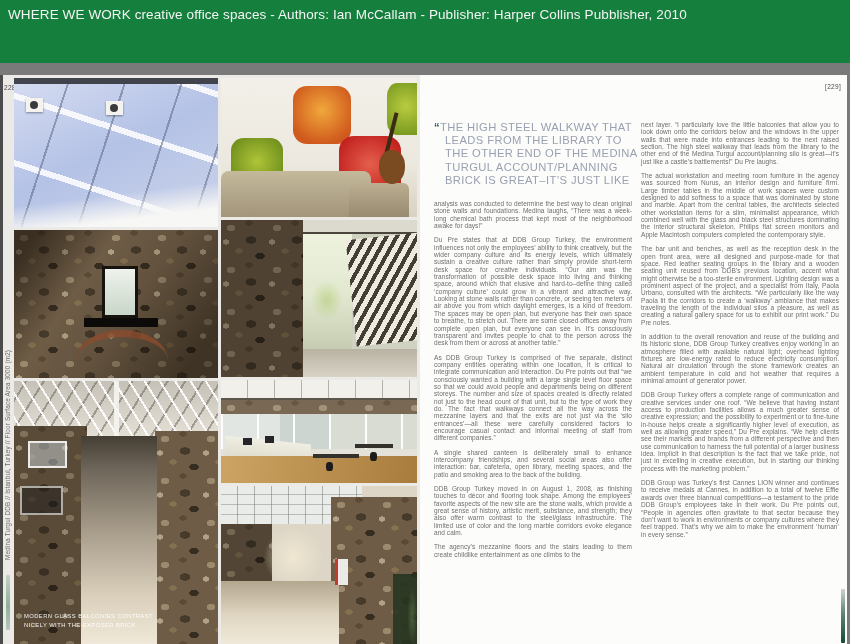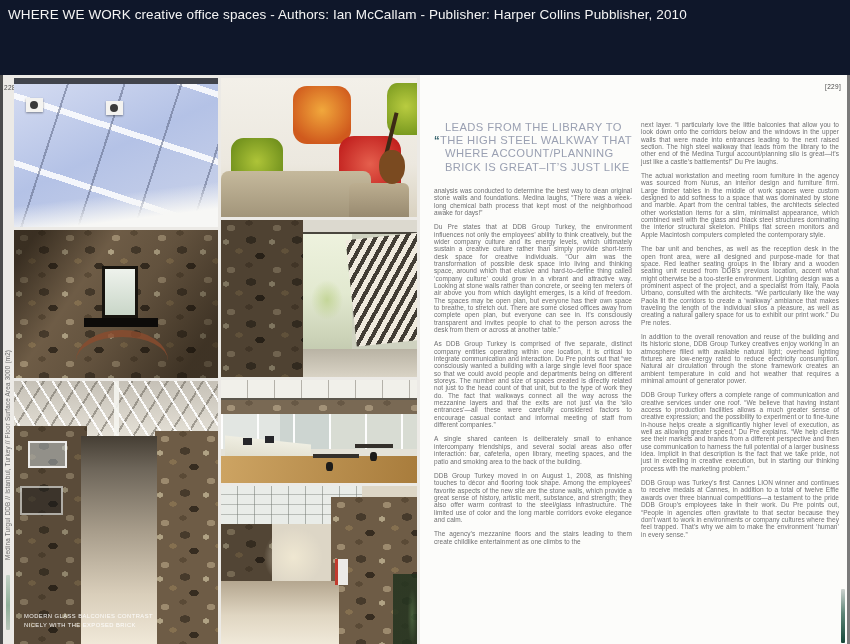--- a/index.html
+++ b/index.html
@@ -1,20 +1,20 @@
 <!DOCTYPE html>
 <html><head>
 <meta charset="utf-8">
 <style>
   * { margin:0; padding:0; box-sizing:border-box; }
   html,body { width:850px; height:644px; overflow:hidden; }
   body { font-family:"Liberation Sans", sans-serif; -webkit-text-size-adjust:none; }
   .stage { position:relative; width:850px; height:644px; background:#7a7a7a; overflow:hidden; }
 
-  .header-bar { position:absolute; left:0; top:0; width:850px; height:75px; background:#0f172a; }
+  .header-bar { position:absolute; left:0; top:0; width:850px; height:63px; background:#15803d; }
   .header-title { position:absolute; left:8px; top:7px; color:#f4f4f4; font-size:13.5px; letter-spacing:0.1px; }
 
   
   .left-page { position:absolute; left:3px; top:75px; width:417px; height:569px; background:#eceae6; box-shadow:-3px 0 0 #4c4c4c; }
   .right-page { position:absolute; left:420px; top:75px; width:427px; height:569px; background:#fcfcfa; }
 
   .pageno { font-size:6.5px; color:#4a4a4a; letter-spacing:0.3px; }
   .pageno-left { position:absolute; left:1px; top:9px; }
   .pageno-right { position:absolute; right:6px; top:8px; }
 
@@ -220,23 +220,24 @@
       <div class="abs ph7-sign"></div>
       <div class="abs ph7-green"></div>
     </div>
   </div>
 
   <div class="right-page">
     <div class="pageno pageno-right">[229]</div>
 
     <div class="col col1 body-text">
       <div class="pullquote">
+        <div class="pq-line"><span class="pq-mark">“</span><span>THE HIGH STEEL WALKWAY THAT</span></div>
         <div class="pq-line pq-indent">LEADS FROM THE LIBRARY TO</div>
-        <div class="pq-line"><span class="pq-mark">“</span><span>THE HIGH STEEL WALKWAY THAT</span></div>
-        <div class="pq-line pq-indent">WHERE ACCOUNT/PLANNING</div>
+        <div class="pq-line pq-indent">THE OTHER END OF THE MEDINA</div>
+        <div class="pq-line pq-indent">TURGUL ACCOUNT/PLANNING</div>
         <div class="pq-line pq-indent">BRICK IS GREAT–IT’S JUST LIKE</div>
       </div>
       <p>analysis was conducted to determine the best way to clean original stone walls and foundations. Medina laughs, “There was a week-long chemical bath process that kept most of the neighborhood awake for days!”</p>
       <p>Du Pre states that at DDB Group Turkey, the environment influences not only the employees’ ability to think creatively, but the wider company culture and its energy levels, which ultimately sustain a creative culture rather than simply provide short-term desk space for creative individuals. “Our aim was the transformation of possible desk space into living and thinking space, around which that elusive and hard-to–define thing called ‘company culture’ could grow in a vibrant and attractive way. Looking at stone walls rather than concrete, or seeing ten meters of air above you from which daylight emerges, is a kind of freedom. The spaces may be open plan, but everyone has their own space to breathe, to stretch out. There are some closed offices away from complete open plan, but everyone can see in. It’s consciously transparent and invites people to chat to the person across the desk from them or across at another table.”</p>
       <p>As DDB Group Turkey is comprised of five separate, distinct company entities operating within one location, it is critical to integrate communication and interaction. Du Pre points out that “we consciously wanted a building with a large single level floor space so that we could avoid people and departments being on different storeys. The number and size of spaces created is directly related not just to the head count of that unit, but to the type of work they do. The fact that walkways connect all the way across the mezzanine layers and that the exits are not just via the ‘silo entrances’—all these were carefully considered factors to encourage casual contact and informal meeting of staff from different companies.”</p>
       <p>A single shared canteen is deliberately small to enhance intercompany friendships, and several social areas also offer interaction: bar, cafeteria, open library, meeting spaces, and the patio and smoking area to the back of the building.</p>
       <p>DDB Group Turkey moved in on August 1, 2008, as finishing touches to décor and flooring took shape. Among the employees’ favorite aspects of the new site are the stone walls, which provide a great sense of history, artistic merit, substance, and strength; they also offer warm contrast to the steel/glass infrastructure. The limited use of color and the long marble corridors evoke elegance and calm.</p>
       <p>The agency’s mezzanine floors and the stairs leading to them create childlike entertainment as one climbs to the</p>
     </div>
 

